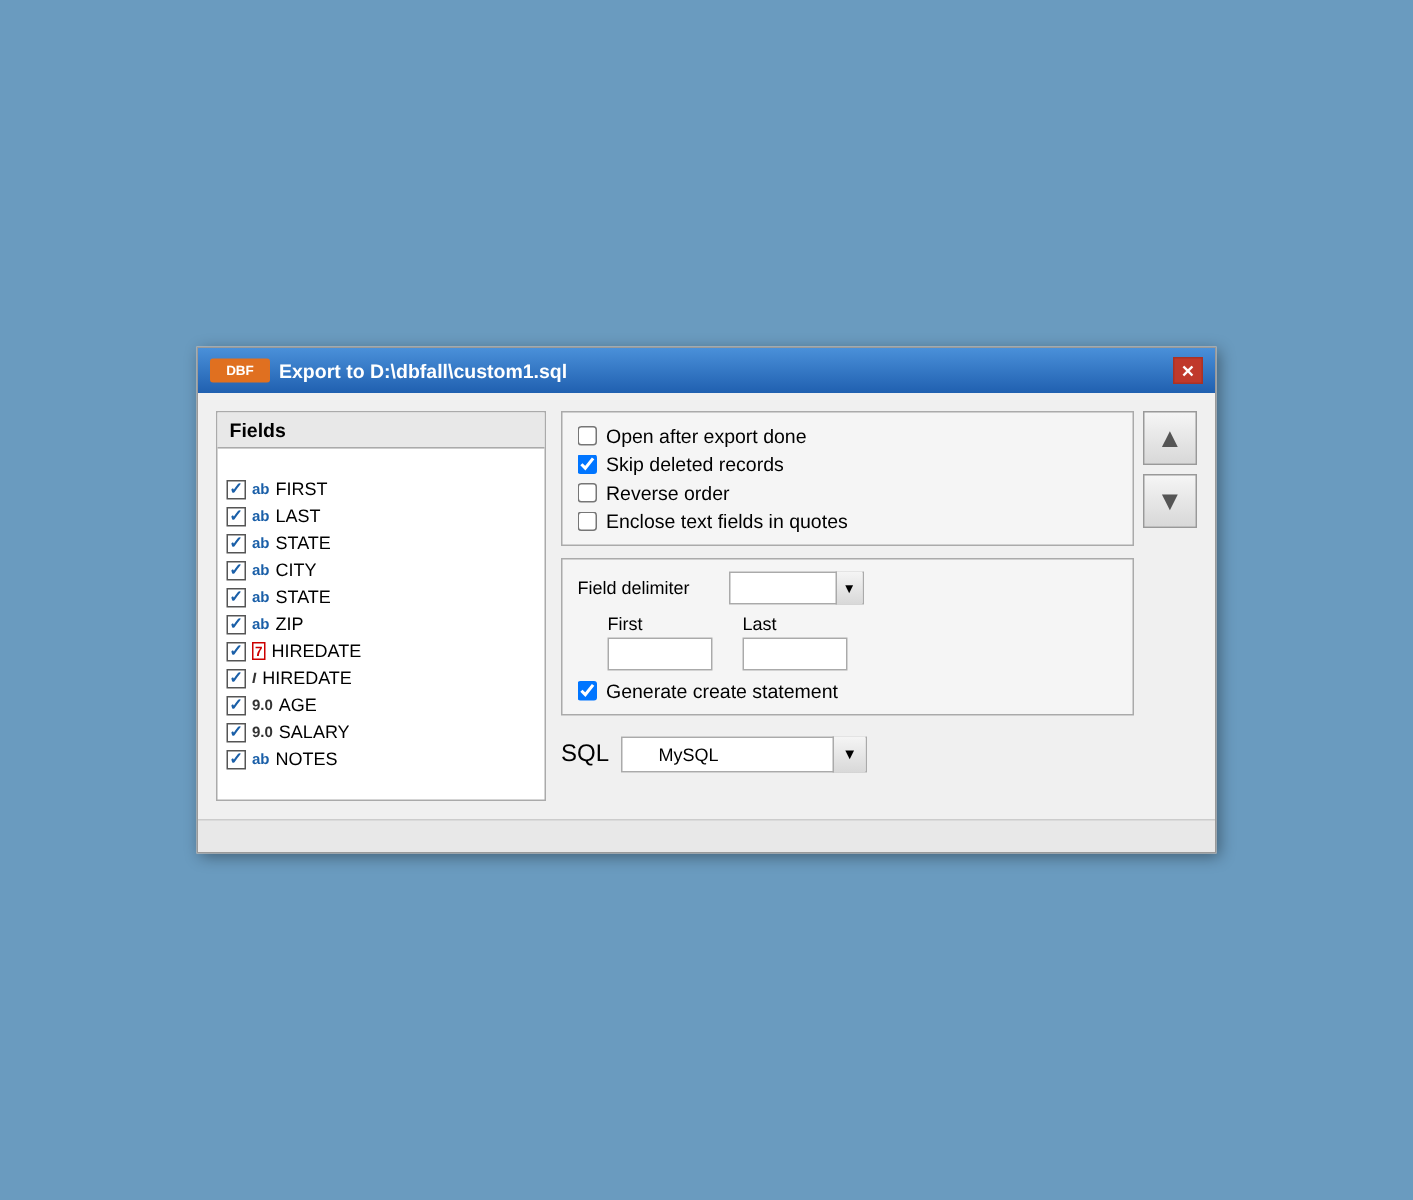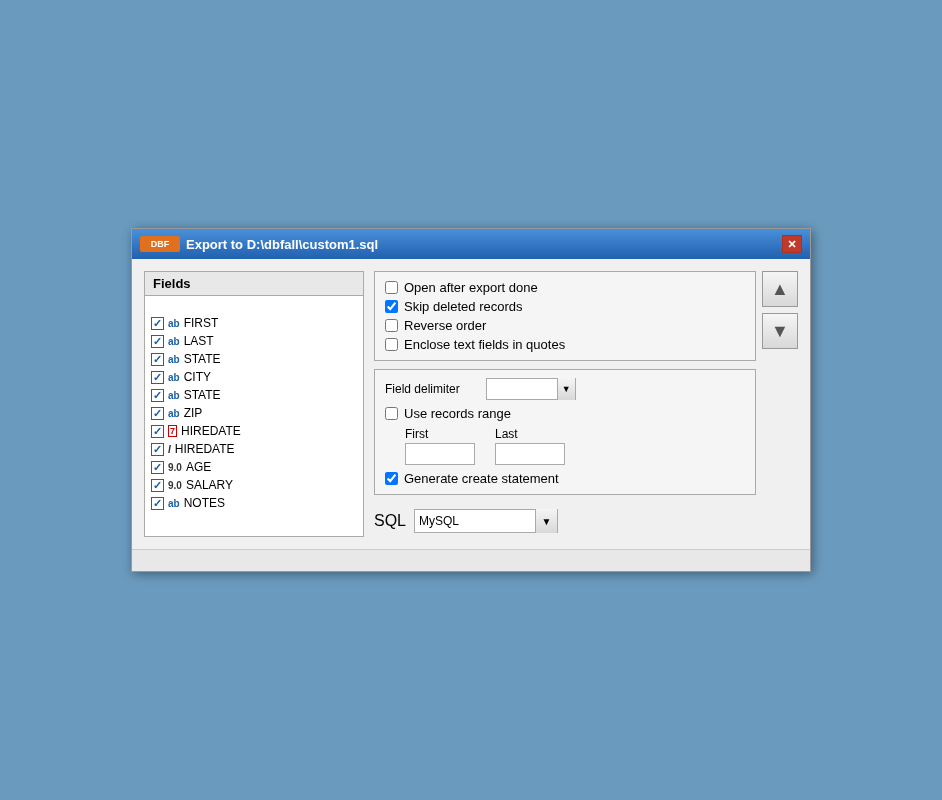--- a/index.html
+++ b/index.html
@@ -243,20 +243,21 @@
       display: flex;
       align-items: center;
       border: 1px solid #aaa;
       background: white;
       height: 24px;
     }
     .sql-value {
       width: 120px;
       padding: 0 4px;
       font-size: 12px;
+      margin-left: 20px;
     }
     .sql-arrow {
       width: 22px;
       height: 24px;
       background: linear-gradient(to bottom, #f5f5f5, #d8d8d8);
       border-left: 1px solid #aaa;
       display: flex;
       align-items: center;
       justify-content: center;
       cursor: pointer;
@@ -409,24 +410,20 @@
             </div>
           </div>
 
           <div class="settings-box">
             <div class="delimiter-row">
               <span class="delimiter-label">Field delimiter</span>
               <div class="dropdown">
                 <div class="dropdown-value"></div>
                 <div class="dropdown-arrow">▼</div>
               </div>
-            </div>
-            <div class="option-row">
-              <input type="checkbox" id="cb_range" style="">
-              <label for="cb_range">Use records range</label>
             </div>
             <div class="range-inputs">
               <div class="range-group">
                 <label>First</label>
                 <input type="text" class="range-input" value="" style="">
               </div>
               <div class="range-group">
                 <label>Last</label>
                 <input type="text" class="range-input" value="" style="">
               </div>

